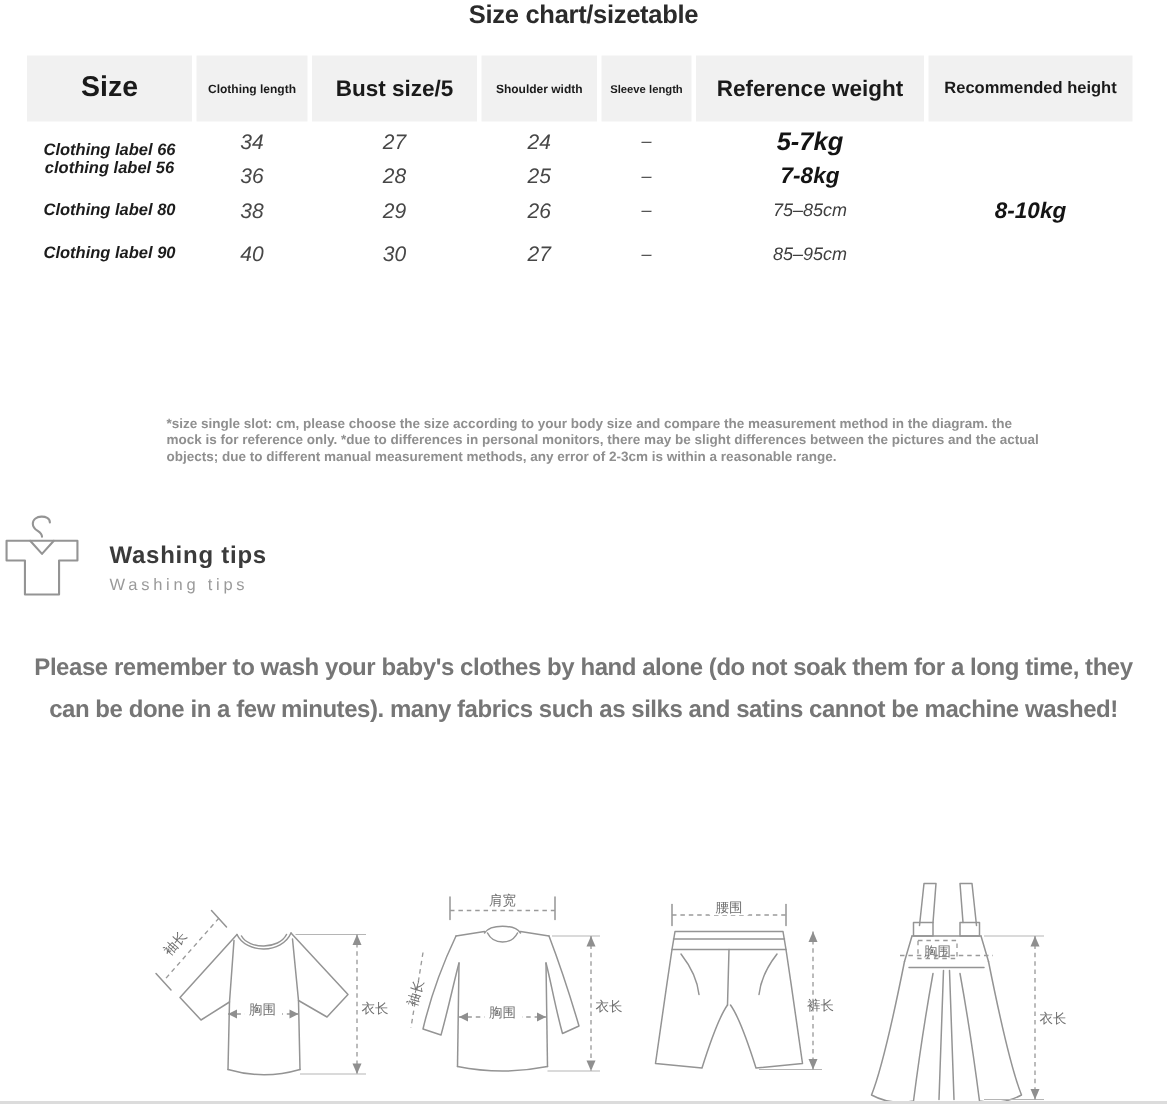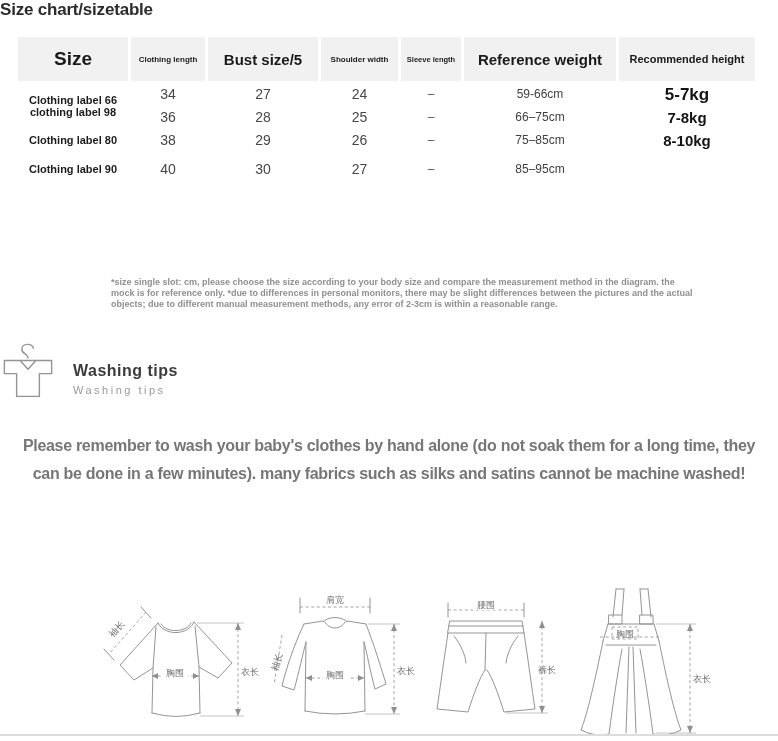--- a/index.html
+++ b/index.html
@@ -4,21 +4,21 @@
 <style>
   * { margin:0; padding:0; box-sizing:border-box; }
   body { background:#fff; }
   .page {
     position:relative; width:778px; height:741px; background:#ffffff;
     font-family:"Liberation Sans", sans-serif; overflow:hidden;
   }
   
   .page-title {
     position:absolute; top:0; left:0; width:100%;
-    text-align:left; font-size:17px; font-weight:bold; color:#2b2b2b;
+    text-align:center; font-size:17px; font-weight:bold; color:#2b2b2b;
     letter-spacing:-0.2px;
   }
   
   .size-table { position:absolute; top:37px; left:18px; width:740px; }
   .thead, .trow {
     display:grid;
     grid-template-columns:110px 74px 110px 77px 60px 152px 136px;
     column-gap:3px;
   }
   .th {
@@ -29,20 +29,21 @@
   .th.h-size   { font-size:19px; }
   .th.h-sm     { font-size:8px; }
   .th.h-xs     { font-size:7.5px; }
   .th.h-bust   { font-size:15px; }
   .th.h-rec    { font-size:11px; }
   .th.h-ref    { font-size:15px; }
   .tbody { margin-top:2px; }
   .td {
     display:flex; flex-direction:column; align-items:center; justify-content:center;
     text-align:center;
+    font-style:italic;
   }
   .trow .line { display:block; line-height:23px; }
   .td.label { color:#1c1c1c; font-weight:bold; font-size:11px; }
   .td.label .lab-line { display:block; line-height:12px; }
   .td.num  { color:#474747; font-size:14px; }
   .td.cm   { color:#3f3f3f; font-size:12px; }
   .td.dash { color:#555; font-size:12px; }
   .td.wt   { color:#141414; font-weight:bold; }
   .wt .w-lg { font-size:17px; line-height:23px; }
   .wt .w-md { font-size:15px; line-height:23px; }
@@ -99,41 +100,37 @@
       <div class="th h-xs">Sleeve length</div>
       <div class="th h-ref">Reference weight</div>
       <div class="th h-rec">Recommended height</div>
     </div>
 
     <div class="tbody">
 
       <div class="trow">
         <div class="td label">
           <span class="lab-line">Clothing label 66</span>
-          <span class="lab-line">clothing label 98</span>
+          <span class="lab-line">clothing label 56</span>
         </div>
         <div class="td num">
           <span class="line">34</span>
           <span class="line">36</span>
         </div>
         <div class="td num">
           <span class="line">27</span>
           <span class="line">28</span>
         </div>
         <div class="td num">
           <span class="line">24</span>
           <span class="line">25</span>
         </div>
         <div class="td dash">
           <span class="line">–</span>
           <span class="line">–</span>
-        </div>
-        <div class="td cm">
-          <span class="line">59-66cm</span>
-          <span class="line">66–75cm</span>
         </div>
         <div class="td wt">
           <span class="w-lg">5-7kg</span>
           <span class="w-md">7-8kg</span>
         </div>
       </div>
 
       <div class="trow single">
         <div class="td label">
             <span class="line" style="line-height:23px">Clothing label 80</span>

